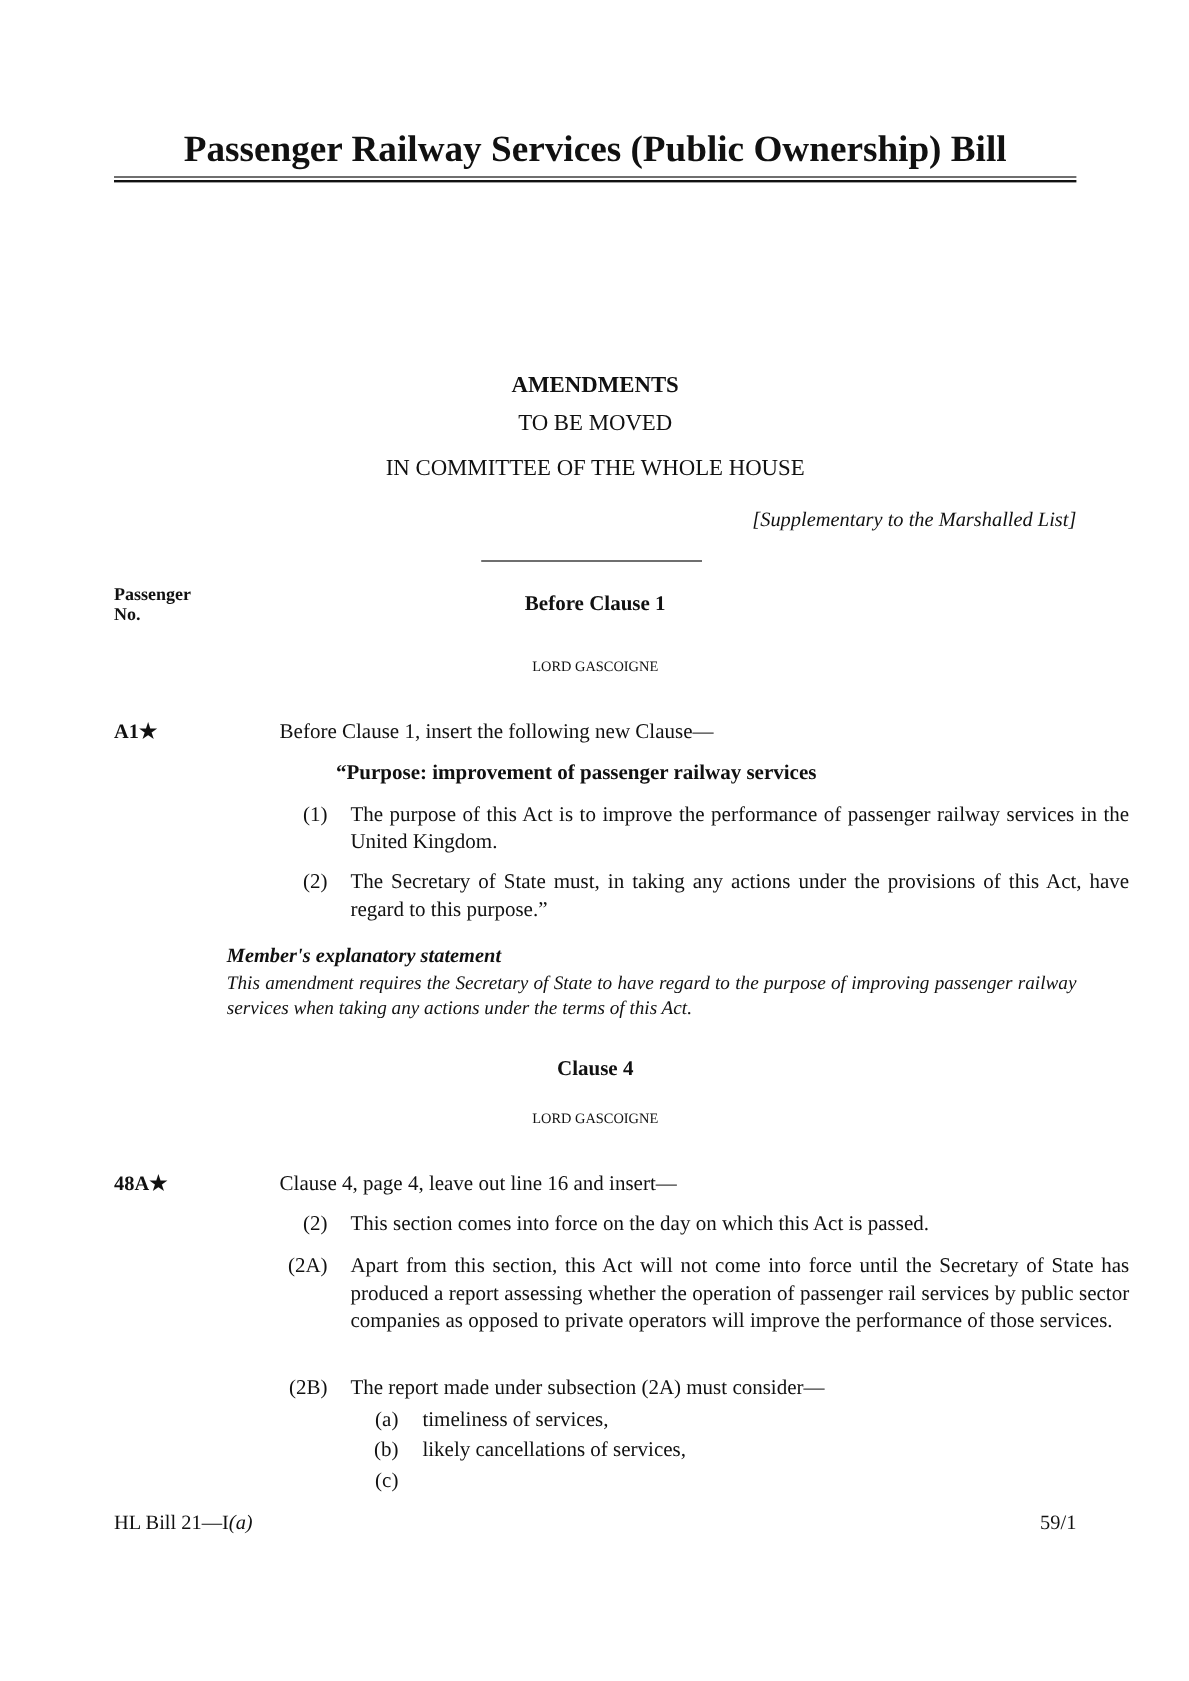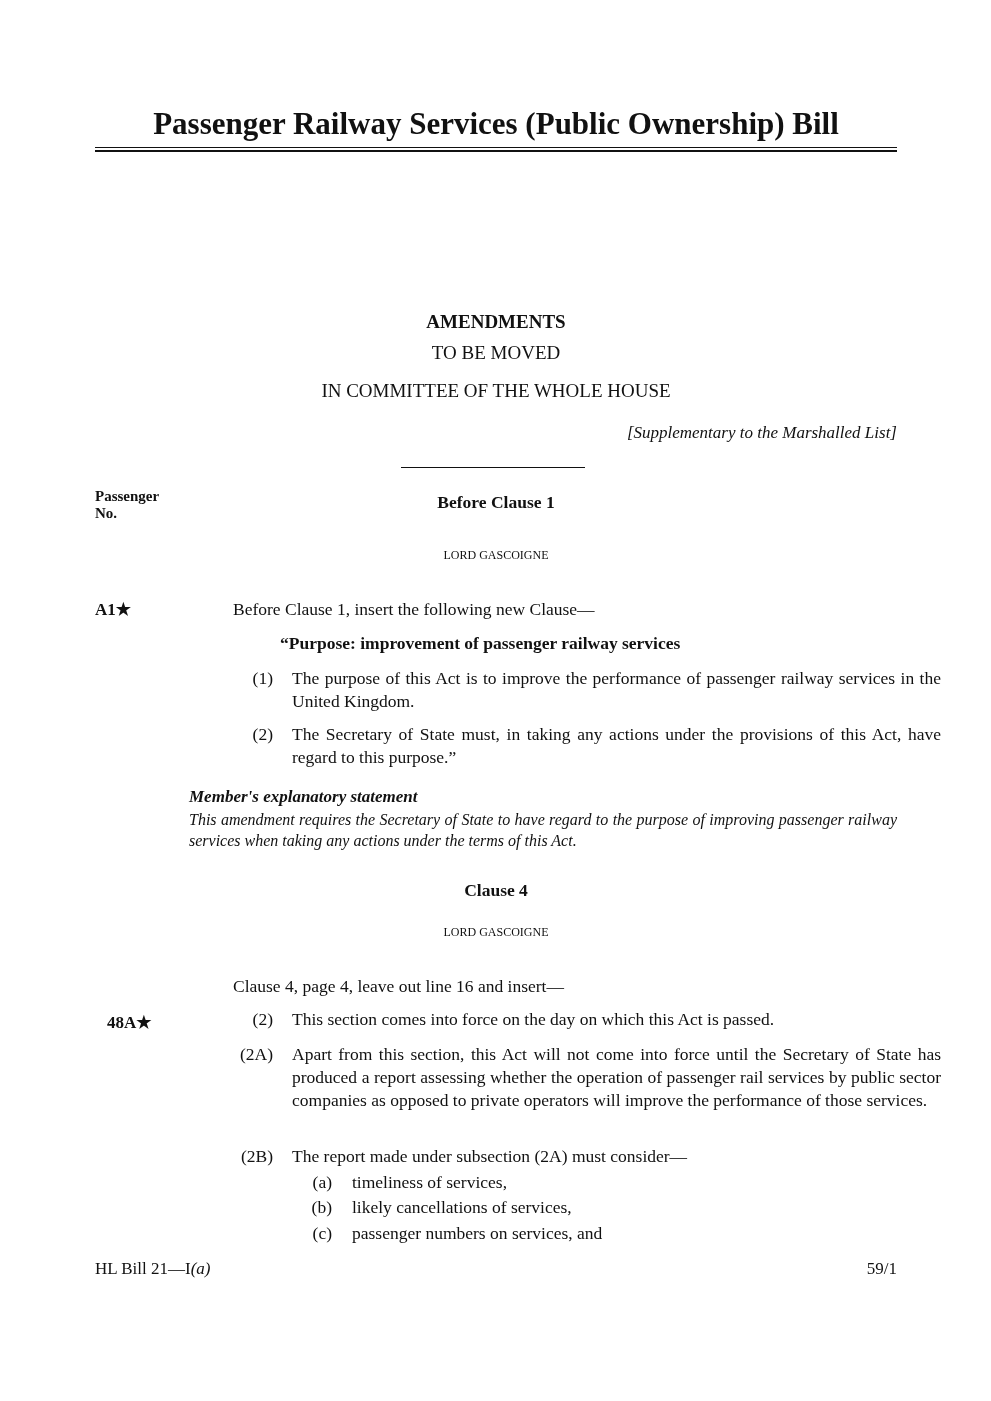--- a/index.html
+++ b/index.html
@@ -66,21 +66,21 @@
   <span class="pnum" style="width:40px;">(2)</span>
   <span class="ptext" style="margin-left:19px; width:649px;">The Secretary of State must, in taking any actions under the provisions of this Act, have regard to this purpose.”</span>
 </div>
 
 <div class="abs expl-title" style="left:189px; top:787px;">Member's explanatory statement</div>
 <div class="abs expl-text" style="left:189px; top:809px; width:708px;">This amendment requires the Secretary of State to have regard to the purpose of improving passenger railway services when taking any actions under the terms of this Act.</div>
 
 <div class="abs center heading-bold" style="top:880px;">Clause 4</div>
 <div class="abs center lord" style="top:925px;">LORD GASCOIGNE</div>
 
-<div class="abs amnum" style="top:1012px;margin-left:12px;">
+<div class="abs amnum" style="top:976px;">
   <span>48A</span><span>★</span>
 </div>
 <div class="abs body" style="left:189px; top:975px;">Clause 4, page 4, leave out line 16 and insert—</div>
 
 <div class="para body" style="left:189px; top:1008px; width:708px;">
   <span class="pnum" style="width:40px;">(2)</span>
   <span class="ptext" style="margin-left:19px; width:649px;">This section comes into force on the day on which this Act is passed.</span>
 </div>
 <div class="para body" style="left:189px; top:1043px; width:708px;">
   <span class="pnum" style="width:40px;">(2A)</span>
@@ -94,19 +94,18 @@
 <div class="para body" style="left:248px; top:1171px; width:649px;">
   <span class="pnum" style="width:40px;">(a)</span>
   <span style="margin-left:20px;">timeliness of services,</span>
 </div>
 <div class="para body" style="left:248px; top:1196px; width:649px;">
   <span class="pnum" style="width:40px;">(b)</span>
   <span style="margin-left:20px;">likely cancellations of services,</span>
 </div>
 <div class="para body" style="left:248px; top:1222px; width:649px;">
   <span class="pnum" style="width:40px;">(c)</span>
-  <span style="margin-left:20px;">passenger numbers on services, and</span>
 </div>
 
 <div class="abs footer" style="left:95px; top:1259px;">
   <span>HL Bill 21—I</span><span style="font-style:italic;">(a)</span>
 </div>
 <div class="abs footer" style="right:94px; top:1259px;">59/1</div>
 
 </body></html>

